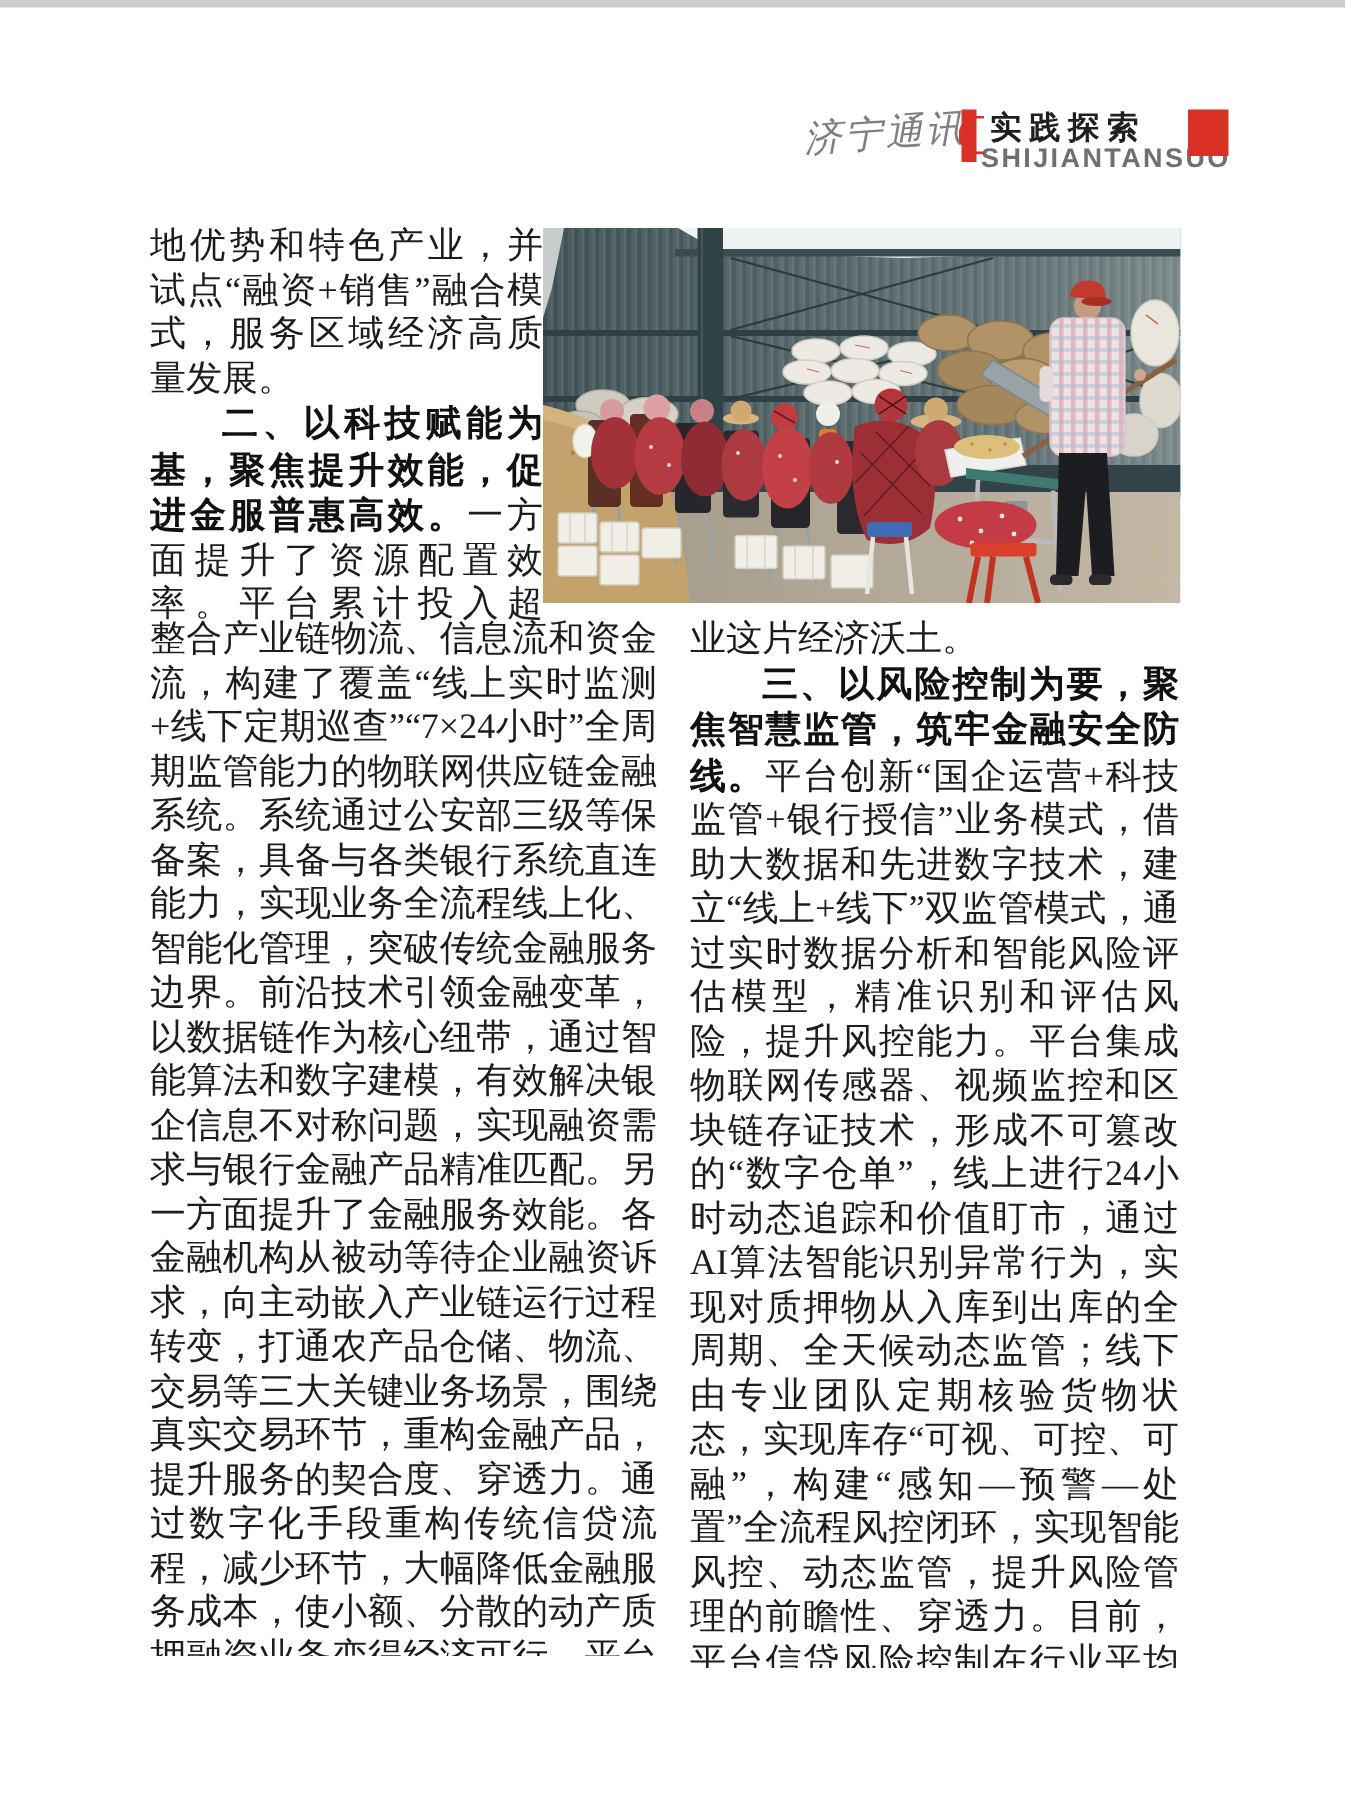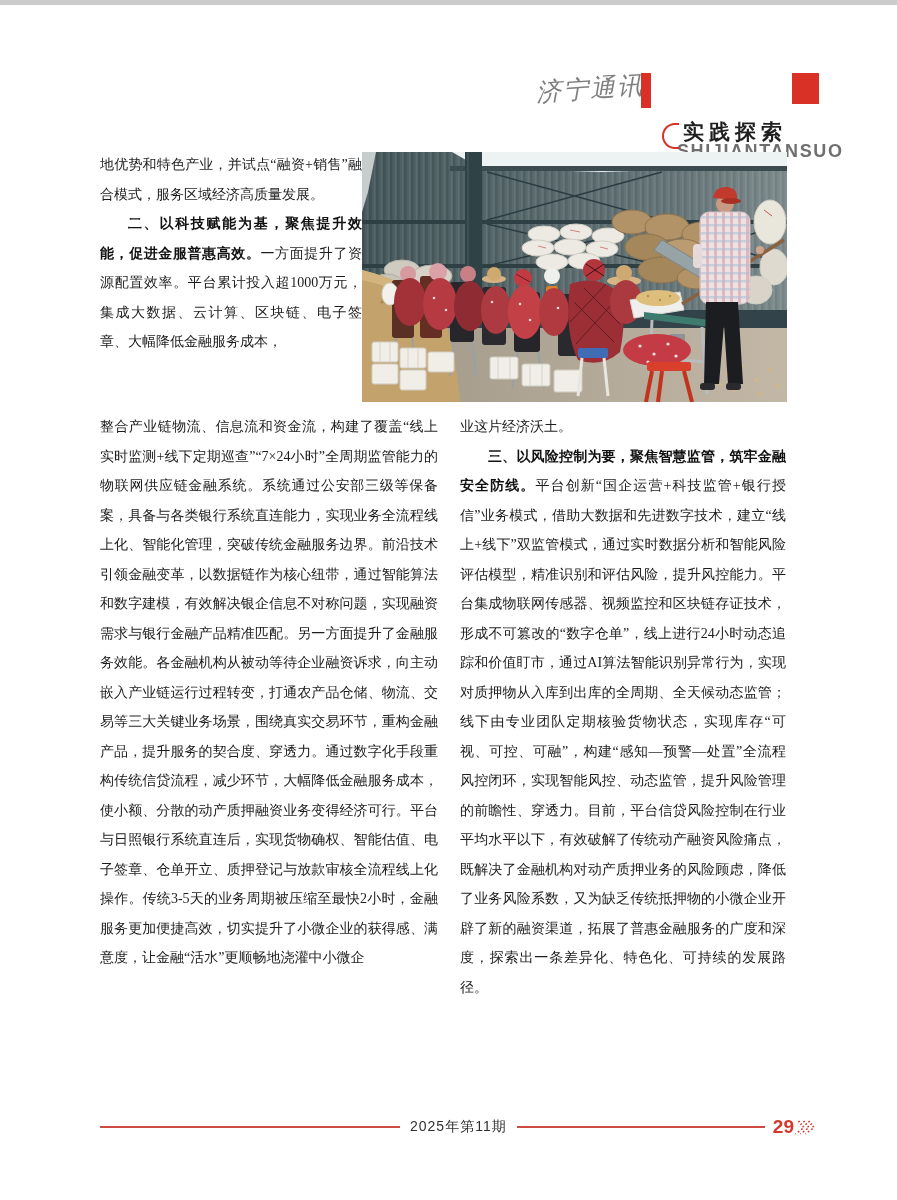--- a/index.html
+++ b/index.html
@@ -4,35 +4,35 @@
 <style>
   html,body{margin:0;padding:0;background:#ffffff;}
   .page{position:relative;width:897px;height:1200px;background:#fff;overflow:hidden;
         font-family:"Liberation Serif", serif;color:#1c1c1c;}
   .topbar{position:absolute;top:0;left:0;width:897px;height:5px;background:#cccccc;}
 
   
   .logo-script{position:absolute;left:536px;top:72px;width:110px;font-family:"DejaVu Serif",serif;
       font-style:italic;font-size:25px;color:#7f7f7f;letter-spacing:2px;transform:rotate(-4deg);white-space:nowrap;}
   .red-bar{position:absolute;left:641px;top:73px;width:10px;height:35px;background:#da3127;}
-  .section-block{position:absolute;left:662px;top:73px;width:125px;margin-top:46px;}
+  .section-block{position:absolute;left:639px;top:73px;width:125px;}
   .sec-arc{position:absolute;left:0px;top:4px;width:15px;height:22px;border:2px solid #da3127;
       border-right:none;border-radius:13px 0 0 13px;}
   .sec-cn{padding-left:21px;font-family:"Liberation Sans",sans-serif;font-weight:bold;
       font-size:21px;letter-spacing:5px;color:#1f1f1f;line-height:26px;white-space:nowrap;}
   .sec-en{padding-left:15px;font-family:"Liberation Sans",sans-serif;font-weight:bold;
       font-size:18px;letter-spacing:1.6px;color:#6f6f6f;line-height:13px;white-space:nowrap;}
   .red-square{position:absolute;left:792px;top:73px;width:27px;height:31px;background:#da3127;}
 
   
   .photo{position:absolute;left:362px;top:152px;width:425px;height:250px;margin:0;}
   .photo svg{display:block;}
 
   
-  .col{position:absolute;font-size:14px;line-height:29.5px;text-align:justify;overflow:hidden;}
+  .col{position:absolute;font-size:24px;line-height:29.5px;text-align:justify;overflow:hidden;}
   .col p{margin:0;}
   .col .indent{text-indent:2em;}
   .hd{font-family:Liberation Sans, sans-serif;font-weight:bold;color:#111;}
   .narrow{left:100px;top:150px;width:262px;height:268px;}
   .wide{left:100px;top:412px;width:338px;height:692px;}
   .rightcol{left:460px;top:412px;width:326px;height:700px;}
 
   
   .footer{position:absolute;left:100px;top:1116px;width:716px;height:22px;
       display:flex;align-items:center;font-family:"Liberation Sans",sans-serif;}
@@ -297,26 +297,13 @@
   <div class="col wide">
     <p>整合产业链物流、信息流和资金流，构建了覆盖“线上实时监测+线下定期巡查”“7×24小时”全周期监管能力的物联网供应链金融系统。系统通过公安部三级等保备案，具备与各类银行系统直连能力，实现业务全流程线上化、智能化管理，突破传统金融服务边界。前沿技术引领金融变革，以数据链作为核心纽带，通过智能算法和数字建模，有效解决银企信息不对称问题，实现融资需求与银行金融产品精准匹配。另一方面提升了金融服务效能。各金融机构从被动等待企业融资诉求，向主动嵌入产业链运行过程转变，打通农产品仓储、物流、交易等三大关键业务场景，围绕真实交易环节，重构金融产品，提升服务的契合度、穿透力。通过数字化手段重构传统信贷流程，减少环节，大幅降低金融服务成本，使小额、分散的动产质押融资业务变得经济可行。平台与日照银行系统直连后，实现货物确权、智能估值、电子签章、仓单开立、质押登记与放款审核全流程线上化操作。传统3-5天的业务周期被压缩至最快2小时，金融服务更加便捷高效，切实提升了小微企业的获得感、满意度，让金融“活水”更顺畅地浇灌中小微企</p>
   </div>
 
   <div class="col rightcol">
     <p>业这片经济沃土。</p>
     <p class="indent"><span class="hd">三、以风险控制为要，聚焦智慧监管，筑牢金融安全防线。</span><span>平台创新“国企运营+科技监管+银行授信”业务模式，借助大数据和先进数字技术，建立“线上+线下”双监管模式，通过实时数据分析和智能风险评估模型，精准识别和评估风险，提升风控能力。平台集成物联网传感器、视频监控和区块链存证技术，形成不可篡改的“数字仓单”，线上进行24小时动态追踪和价值盯市，通过AI算法智能识别异常行为，实现对质押物从入库到出库的全周期、全天候动态监管；线下由专业团队定期核验货物状态，实现库存“可视、可控、可融”，构建“感知—预警—处置”全流程风控闭环，实现智能风控、动态监管，提升风险管理的前瞻性、穿透力。目前，平台信贷风险控制在行业平均水平以下，有效破解了传统动产融资风险痛点，既解决了金融机构对动产质押业务的风险顾虑，降低了业务风险系数，又为缺乏传统抵押物的小微企业开辟了新的融资渠道，拓展了普惠金融服务的广度和深度，探索出一条差异化、特色化、可持续的发展路径。</span></p>
 
   </div>
 
-  <div class="footer">
-    <span class="fline seg1"></span>
-    <span class="issue">2025年第11期</span>
-    <span class="fline seg2"></span>
-    <span class="pagenum">29</span>
-    <svg class="chev" width="20" height="17" viewBox="0 0 20 17">
-      <g fill="none" stroke="#d6372c" stroke-width="1.7" stroke-dasharray="1.6 2.1">
-        <polyline points="1,2 8,8.5 1,15"></polyline>
-        <polyline points="6,2 13,8.5 6,15"></polyline>
-        <polyline points="11,2 18,8.5 11,15"></polyline>
-      </g>
-    </svg>
-  </div>
 </div>
 
 </body></html>

